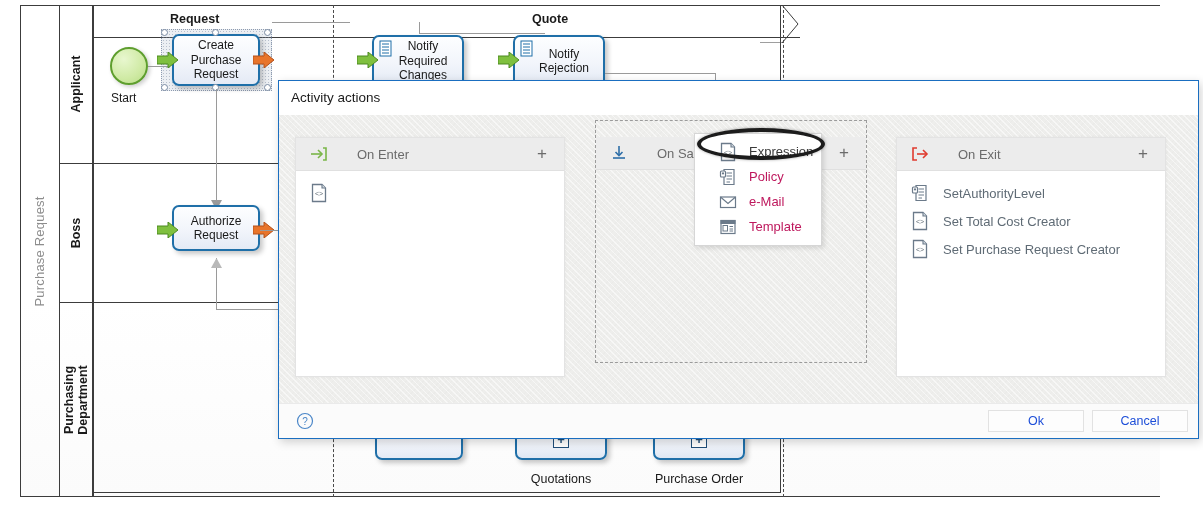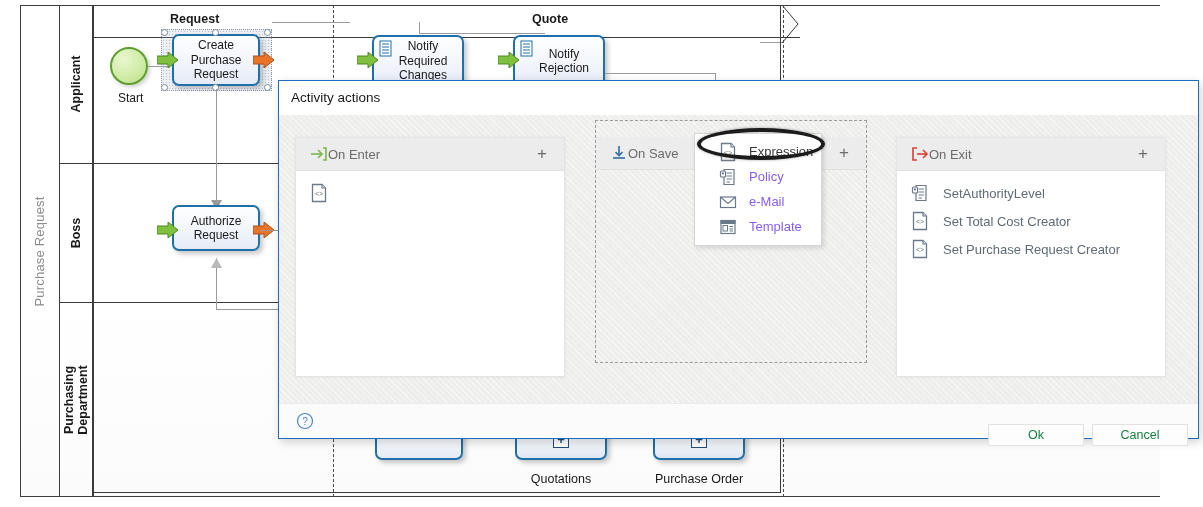--- a/index.html
+++ b/index.html
@@ -266,21 +266,21 @@
     border-bottom: 1px solid #e0e0e0;
     display: flex;
     align-items: center;
   }
   .panel-hd .hd-icon {
     margin-left: 14px;
     width: 18px; height: 18px;
     display: flex; align-items: center; justify-content: center;
   }
   .panel-hd .hd-label {
-    margin-left: 0;
+    margin-left: 29px;
     font-size: 13px;
     color: #6b6b6b;
   }
   .panel-hd .hd-plus {
     position: absolute;
     right: 12px; top: 6px;
     width: 20px; height: 20px;
     font-size: 17px;
     line-height: 19px;
     text-align: center;
@@ -340,21 +340,21 @@
     padding-left: 12px;
     cursor: pointer;
   }
   .dd-item .dd-icon {
     width: 18px; height: 18px;
     display: flex; align-items: center; justify-content: center;
   }
   .dd-item .dd-label {
     margin-left: 12px;
     font-size: 13px;
-    color: #8b5cf6;
+    color: #be185d;
   }
   .dd-item.active .dd-label { color: #3a3a3a; }
 
   
   .hilite-ellipse {
     position: absolute;
     left: 697px; top: 128px;
     width: 128px; height: 32px;
     border: 4px solid #1c1c1c;
     border-radius: 50%;
@@ -364,26 +364,26 @@
   }
 
   
   .help-ic {
     position: absolute;
     left: 17px; top: 8px;
     width: 18px; height: 18px;
   }
   .btn {
     position: absolute;
-    top: 20px;
+    top: 6px;
     width: 96px; height: 22px;
     background: #fdfdfd;
     border: 1px solid #e2e2e2;
     font-size: 12.5px;
-    color: #15803d;
+    color: #1d4ed8;
     text-align: center;
     line-height: 20px;
     cursor: pointer;
   }
   .btn-ok { right: 114px; }
   .btn-cancel { right: 10px; }
 </style>
 </head>
 <body>
 
@@ -421,21 +421,21 @@
 
     <div class="col-div" style="left:93px;"></div>
 
     <div class="phase-div" style="left:333px;"></div>
     <div class="phase-div" style="left:783px;"></div>
 
     <div class="phase-label" style="left:170px; top:12px;">Request</div>
     <div class="phase-label" style="left:532px; top:12px;">Quote</div>
 
     <div class="start-ev" style="left:110px; top:47px;"></div>
-    <div class="start-label" style="left:118px; top:91px;">Start</div>
+    <div class="start-label" style="left:111px; top:91px;">Start</div>
 
     <div class="conn conn-h" style="left:148px; top:66px; width:22px;"></div>
 
     <div class="task-sel-bg" style="left:161px; top:29px; width:111px; height:62px;"></div>
     <div class="task" style="left:172px; top:34px; width:88px; height:52px;">
       <span>Create<br>Purchase<br>Request</span>
     </div>
 
     <div class="handle" style="left:161px; top:29px;"></div>
     <div class="handle" style="left:212px; top:29px;"></div>

